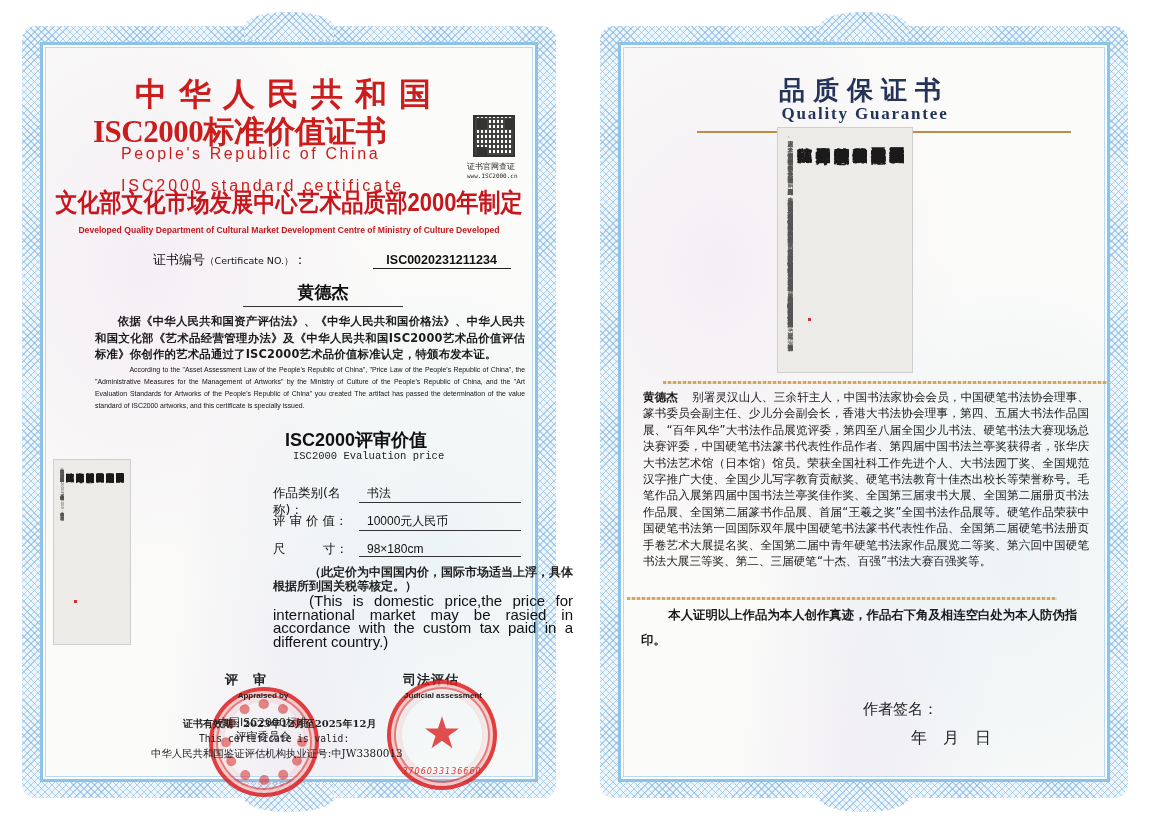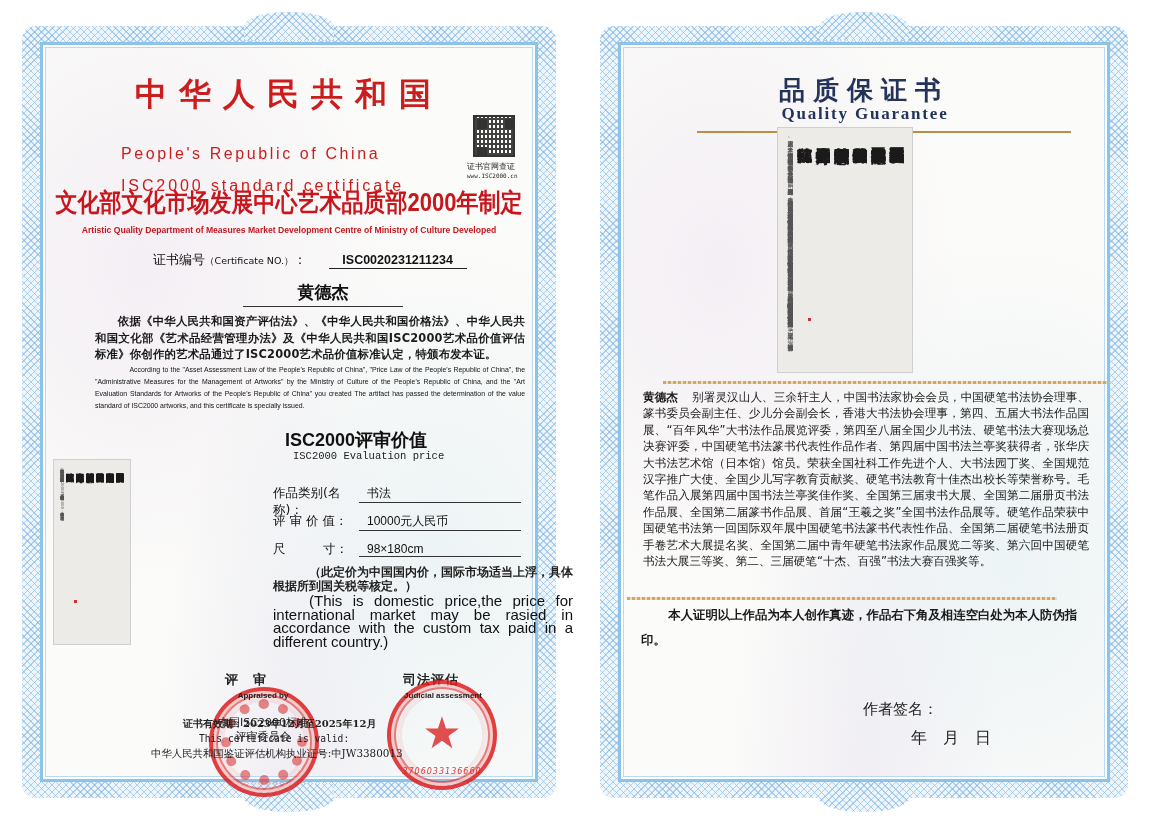--- a/index.html
+++ b/index.html
@@ -83,21 +83,21 @@
     position: absolute; left: 0; right: 0; top: 143px; text-align: center;
     font-family: "Liberation Sans", sans-serif; font-weight: bold;
     font-size: 22px; color: #c8161d; transform: scaleY(1.15);
   }
   .title-dept-en {
     position: absolute; left: 0; right: 0; top: 180px; text-align: center;
     font-family: "Liberation Sans", sans-serif; font-weight: bold;
     font-size: 8.6px; color: #c8161d;
   }
 
-  .certno-row { position: absolute; left: 110px; top: 206px; font-size: 13px; display: flex; align-items: baseline; }
+  .certno-row { position: absolute; left: 110px; top: 206px; font-size: 13px; display: flex; align-items: baseline; gap: 44px; }
   .certno-label small { font-size: 9.5px; }
   .certno-value {
     margin-left: 22px; width: 138px; font-weight: bold; font-size: 12.5px;
     border-bottom: 1px solid #222; text-align: center; padding-bottom: 1px;
     font-family: "Liberation Sans", sans-serif;
   }
   .holder-name {
     position: absolute; left: 200px; top: 236px; width: 160px; text-align: center;
     font-size: 17px; font-weight: bold; border-bottom: 1px solid #333; padding-bottom: 2px;
   }
@@ -206,29 +206,30 @@
   .date-label { position: absolute; left: 330px; top: 713px; font-size: 16px; color: #222; word-spacing: 26px; }
 </style>
 </head>
 <body>
 
 <div class="cert" id="left-cert">
   <div class="guilloche"></div>
   <div class="paper">
 
     <div class="title-cn">中华人民共和国</div>
+    <div class="title-isc">ISC2000标准价值证书</div>
     <div class="title-en1">People's Republic of China</div>
     <div class="title-en2">ISC2000 standard certificate</div>
 
     <div class="qr"></div>
     <div class="qr-label">证书官网查证</div>
     <div class="qr-url">www.ISC2000.cn</div>
 
     <div class="title-dept">文化部文化市场发展中心艺术品质部2000年制定</div>
-    <div class="title-dept-en">Artistic Quality Department of Measures Market Development Centre of Ministry of Culture Developed</div>
+    <div class="title-dept-en">Developed Quality Department of Cultural Market Development Centre of Ministry of Culture Developed</div>
 
     <div class="certno-row">
       <span class="certno-label">
         <span>证书编号</span><small>（Certificate NO.）</small><span>：</span>
       </span>
       <span class="certno-value">ISC0020231211234</span>
     </div>
 
     <div class="holder-name">黄德杰</div>
 

